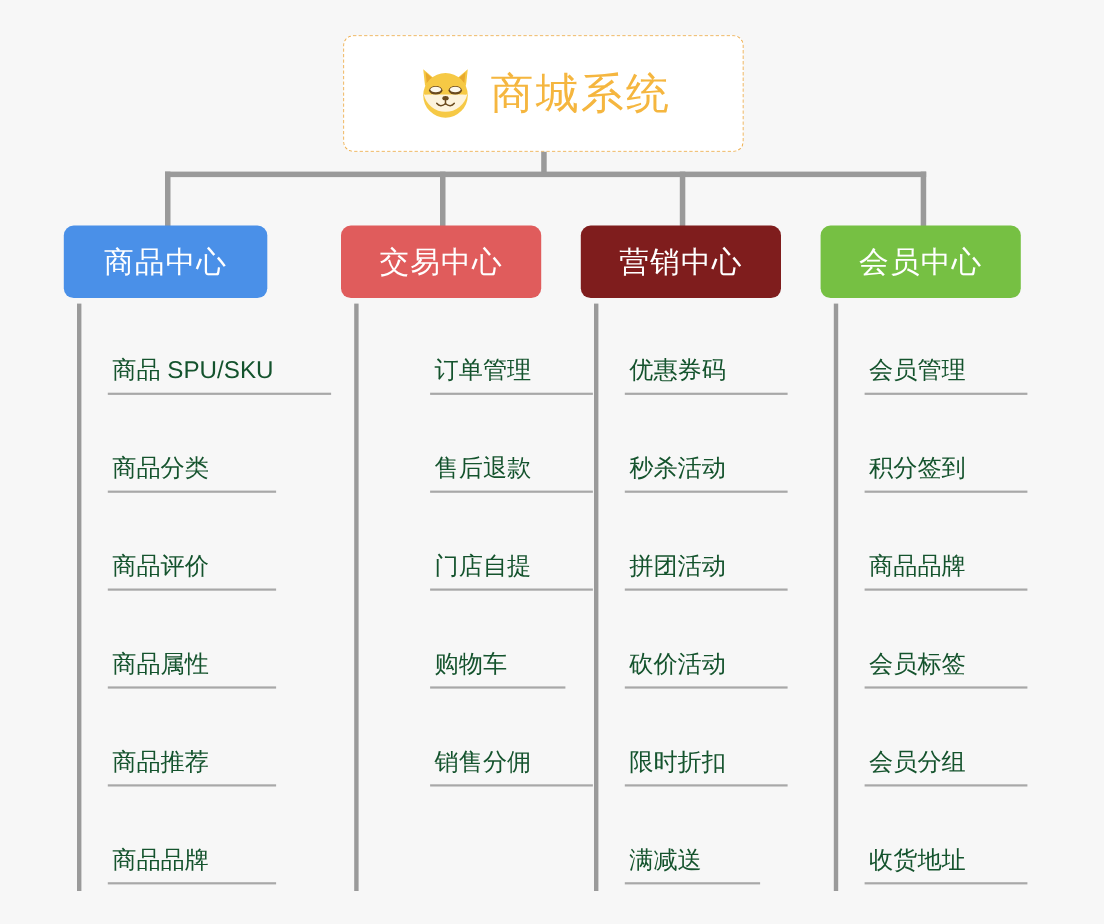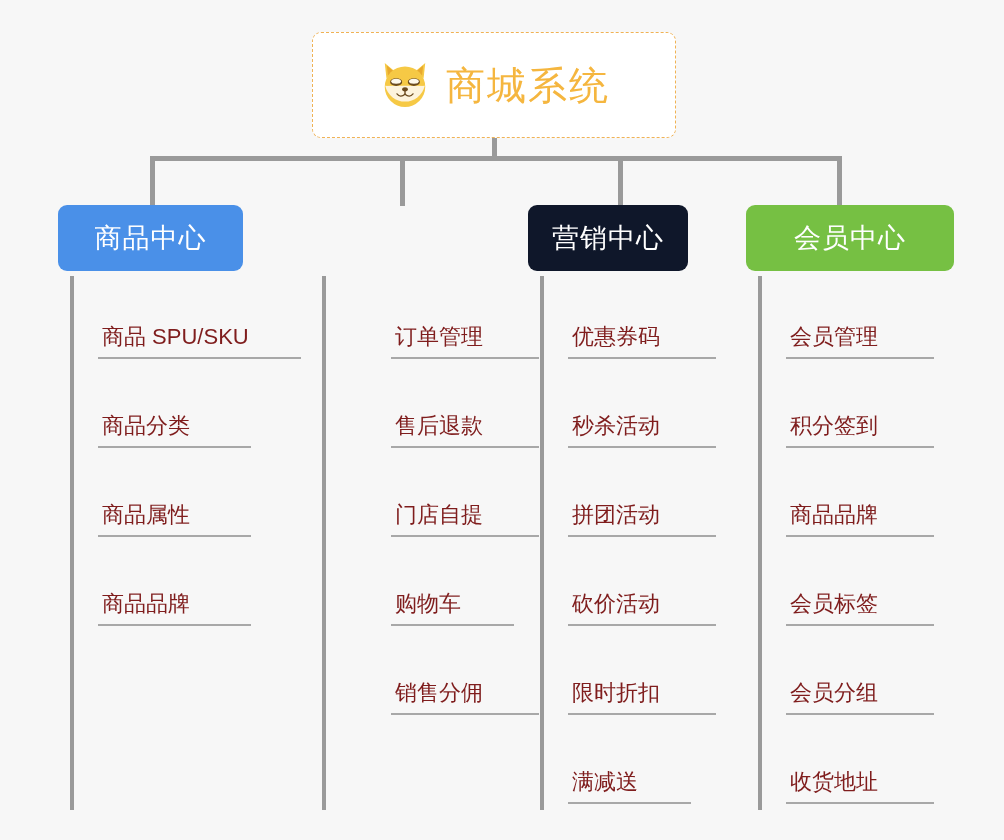--- a/index.html
+++ b/index.html
@@ -104,21 +104,21 @@
     position: relative;
     height: 89px;
     box-sizing: border-box;
     display: flex;
     align-items: flex-end;
     padding-left: 32px;
     padding-bottom: 6px;
   }
   .leaf-label {
     font-size: 22px;
-    color: #7f1d1d;
+    color: #14532d;
     line-height: 1.1;
     white-space: nowrap;
     border-bottom: 2px solid #a8a8a8;
     padding: 0 14px 8px 4px;
     margin-left: -4px;
   }
 </style>
 </head>
 <body>
 
@@ -148,39 +148,48 @@
   <div class="conn stem"></div>
   <div class="conn bus"></div>
   <div class="conn drop" style="left:150px;"></div>
   <div class="conn drop" style="left:400px;"></div>
   <div class="conn drop" style="left:618px;"></div>
   <div class="conn drop" style="left:837px;"></div>
 
   <div class="cat" style="left:58px;  width:185px; background:#4a90e8;">
     <span>商品中心</span>
   </div>
-  <div class="cat" style="left:528px; width:160px; background:#0f172a;">
+  <div class="cat" style="left:310px; width:182px; background:#e05c5c;">
+    <span>交易中心</span>
+  </div>
+  <div class="cat" style="left:528px; width:182px; background:#7f1d1d;">
     <span>营销中心</span>
   </div>
-  <div class="cat" style="left:746px; width:208px; background:#76c043;">
+  <div class="cat" style="left:746px; width:182px; background:#76c043;">
     <span>会员中心</span>
   </div>
 
   <div class="col" style="left:70px; width:215px;">
     <div class="spine" style="height:534px;"></div>
     <div class="leaf">
         <span class="leaf-label" style="min-width:185px;">商品 SPU/SKU</span>
       </div>
     <div class="leaf">
         <span class="leaf-label" style="min-width:135px;">商品分类</span>
       </div>
     <div class="leaf">
+        <span class="leaf-label" style="min-width:135px;">商品评价</span>
+      </div>
+    <div class="leaf">
         <span class="leaf-label" style="min-width:135px;">商品属性</span>
       </div>
     <div class="leaf">
+        <span class="leaf-label" style="min-width:135px;">商品推荐</span>
+      </div>
+    <div class="leaf">
         <span class="leaf-label" style="min-width:135px;">商品品牌</span>
       </div>
   </div>
 
   <div class="col" style="left:322px; width:200px;padding-left:41px;">
     <div class="spine" style="height:534px;"></div>
     <div class="leaf">
         <span class="leaf-label" style="min-width:130px;">订单管理</span>
       </div>
     <div class="leaf">

